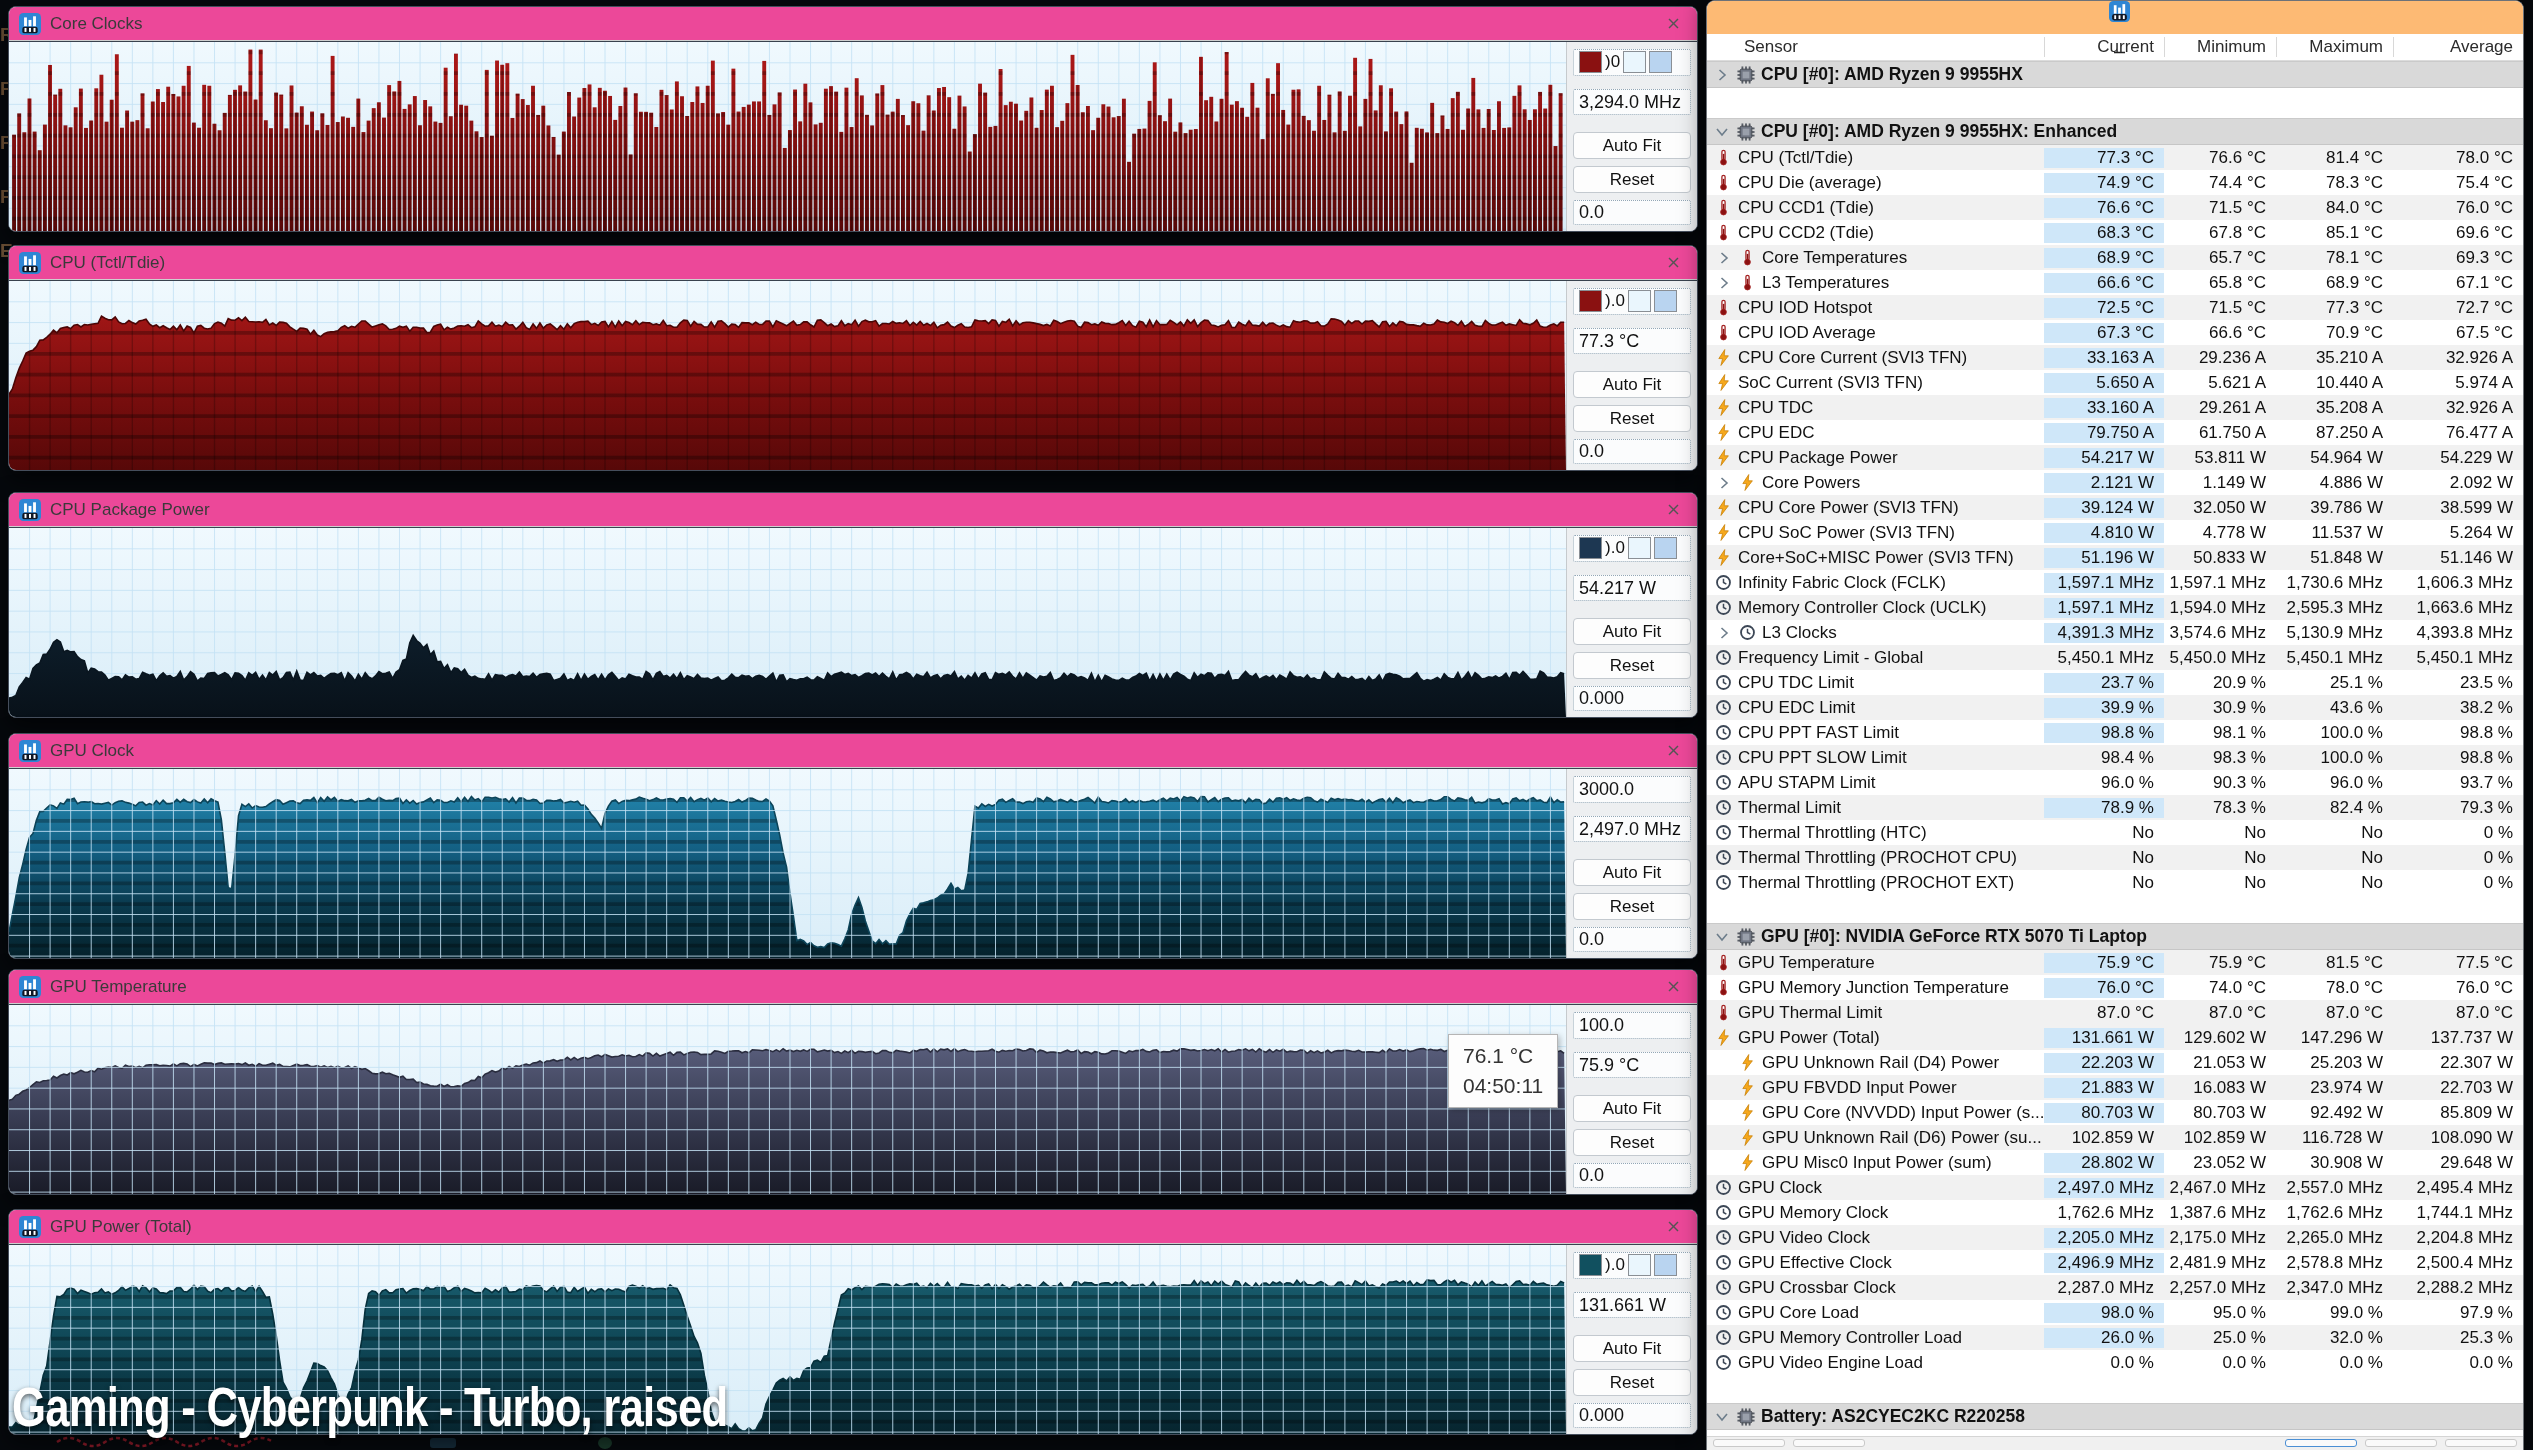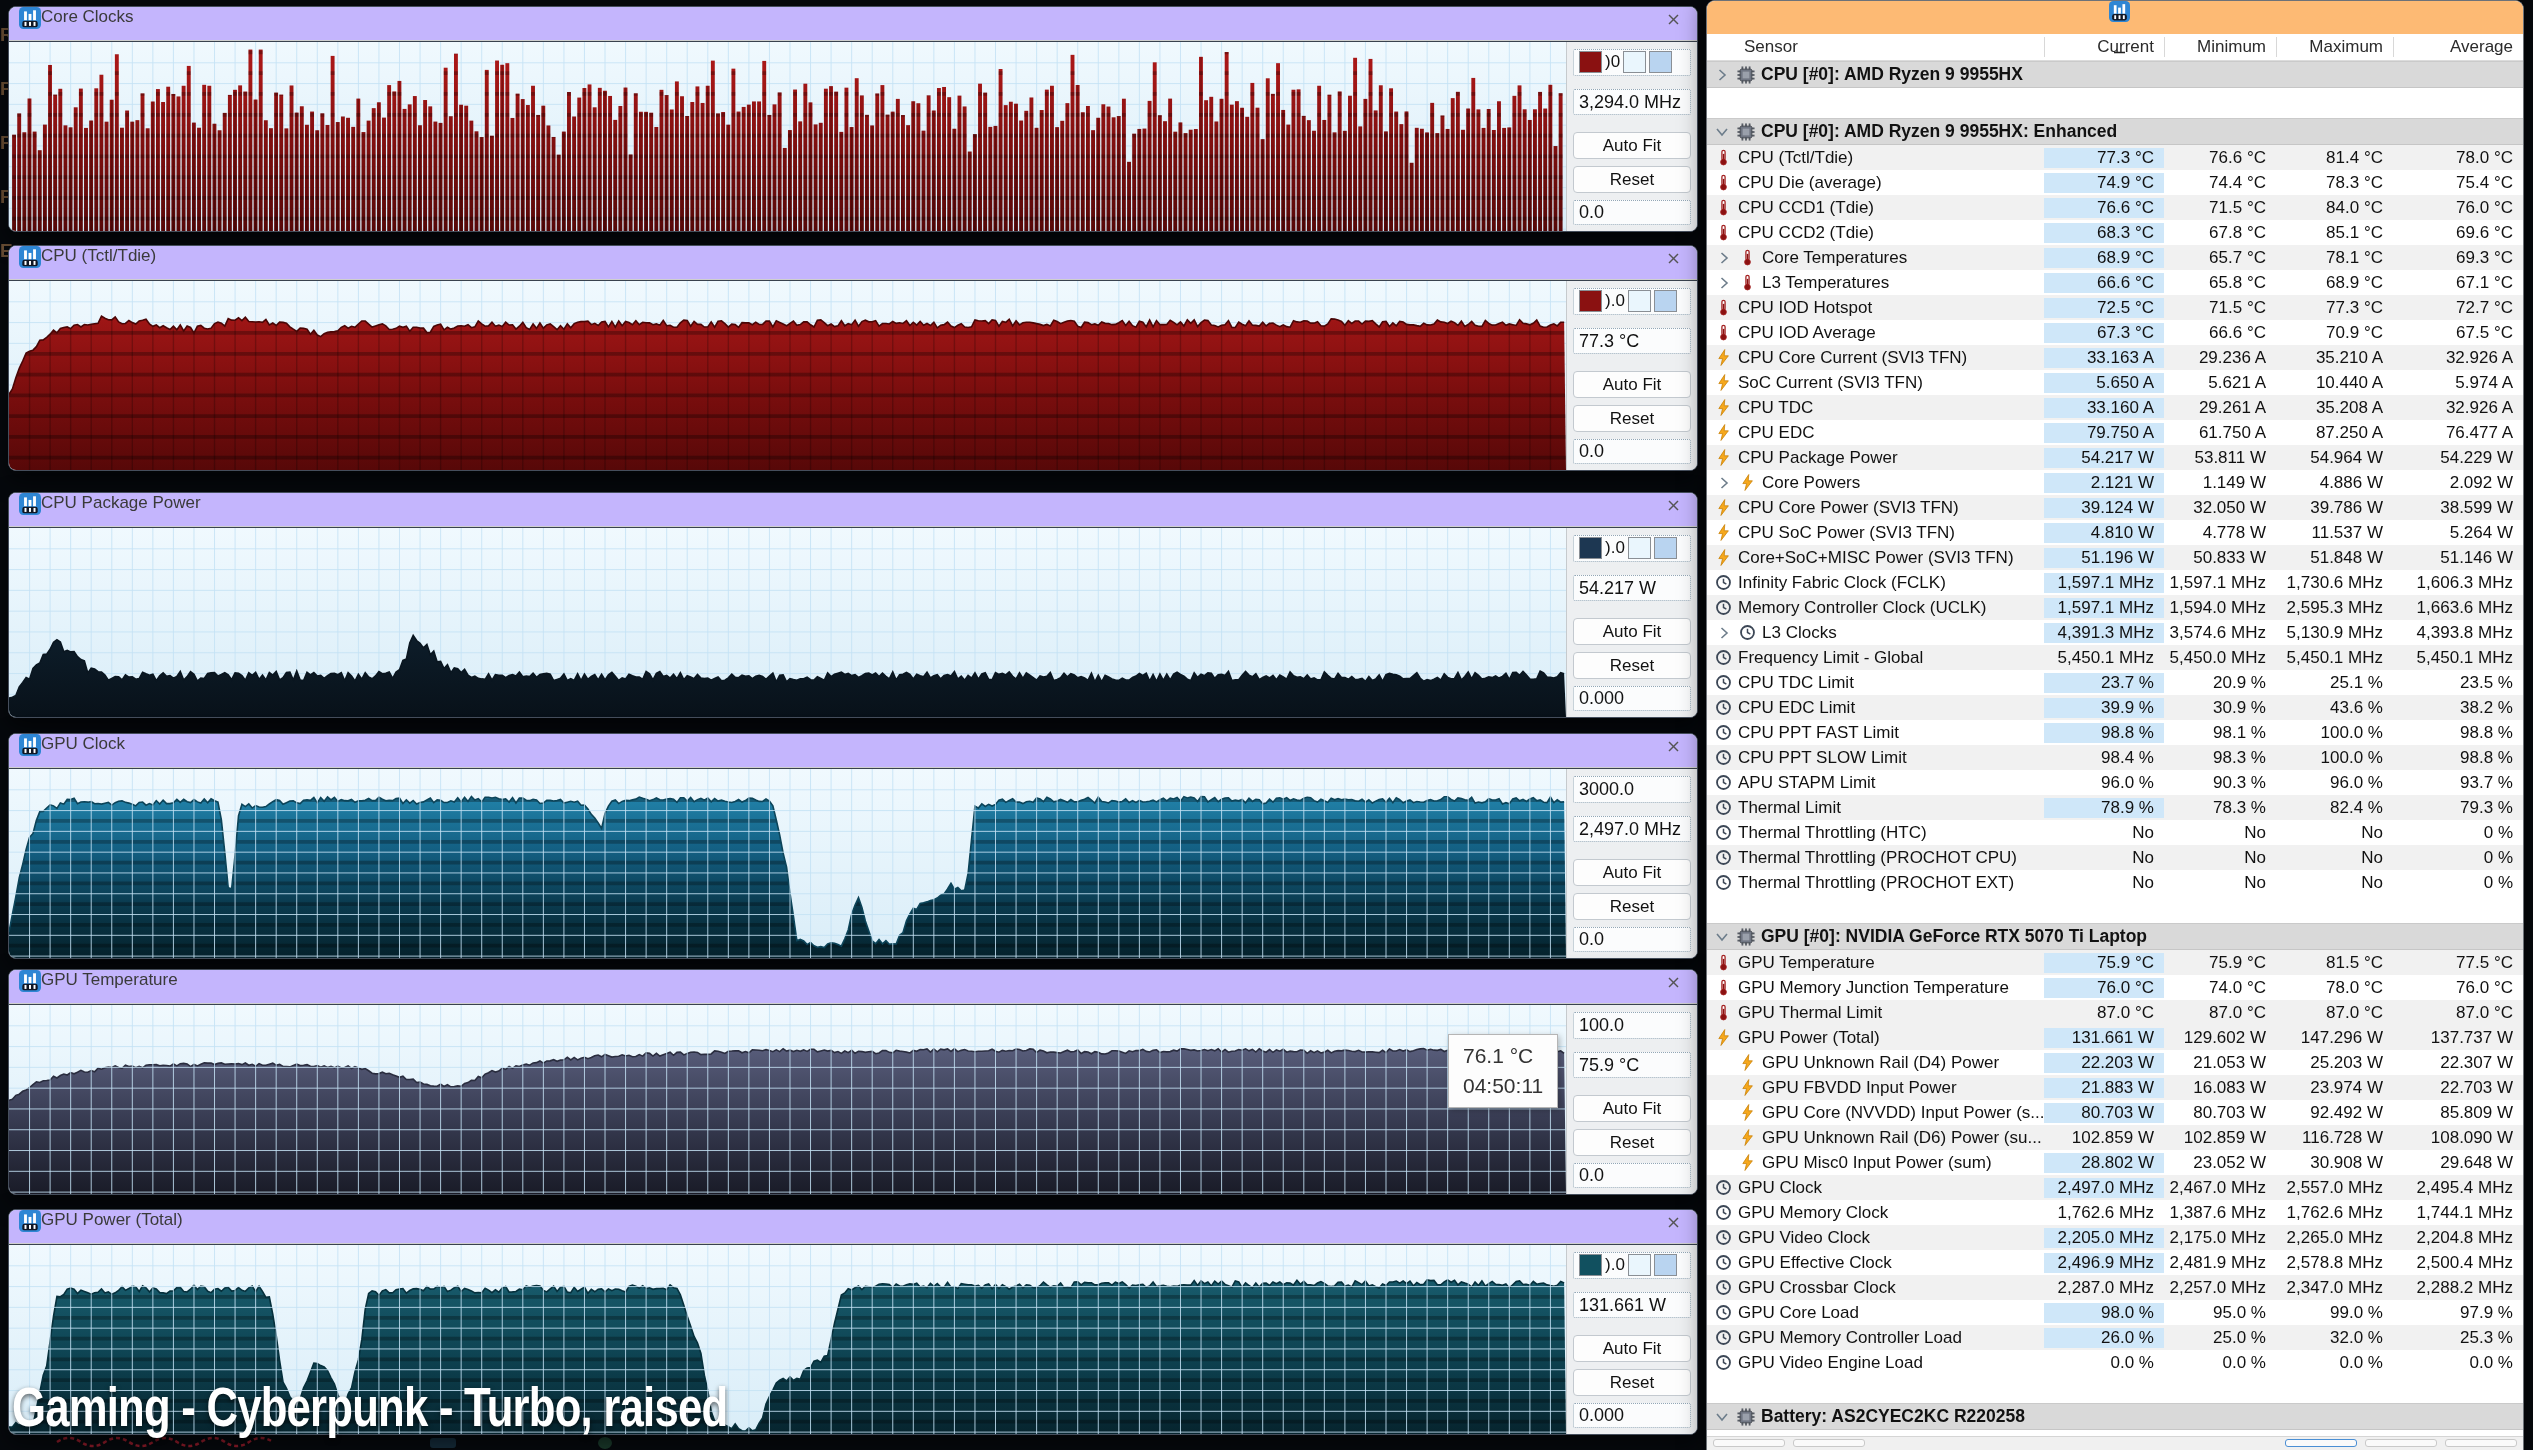--- a/index.html
+++ b/index.html
@@ -7,21 +7,21 @@
           font-family:"Liberation Sans",sans-serif;background:#06090d;}
   
   .bg-letter{position:absolute;left:0px;color:rgba(195,140,90,.55);font-weight:bold;font-size:19px;}
   .bg-scribble{position:absolute;left:55px;top:1434px;opacity:.8;}
   .bg-blob{position:absolute;border-radius:3px;opacity:.5;}
 
   
   .gwin{position:absolute;left:8px;width:1688px;height:224px;background:#e7f4fb;
         border:1px solid #454e5c;border-radius:8px;overflow:hidden;
         box-shadow:0 8px 22px rgba(0,0,0,.55);}
-  .gtitle{height:33px;background:#c4b5fd;display:flex;align-items:flex-start;
+  .gtitle{height:33px;background:#ec4899;display:flex;align-items:center;gap:9px;
           padding:0 10px;border-bottom:1px solid #cfcfcf;}
   .gtitle .appico{width:22px;height:22px;flex:0 0 auto;display:flex;}
   .gtitle .gtext{flex:1;font-size:17px;color:#3a3a3a;white-space:nowrap;overflow:hidden;}
   .gclose{width:28px;height:24px;display:flex;align-items:center;justify-content:center;color:#555;}
   .gbody{display:flex;height:189px;border-top:1px solid #39424e;}
   .gplot{flex:1;position:relative;}
   .gplot svg{position:absolute;inset:0;width:100%;height:100%;display:block;}
   .gpanel{width:118px;background:#edeff1;border-left:1px solid #c6cacd;display:flex;
           flex-direction:column;padding:7px 6px 6px 6px;font-size:18px;color:#111;}
   .gbox{background:#fbfcfd;border:1px dotted #93a7b6;border-radius:2px;height:27px;

